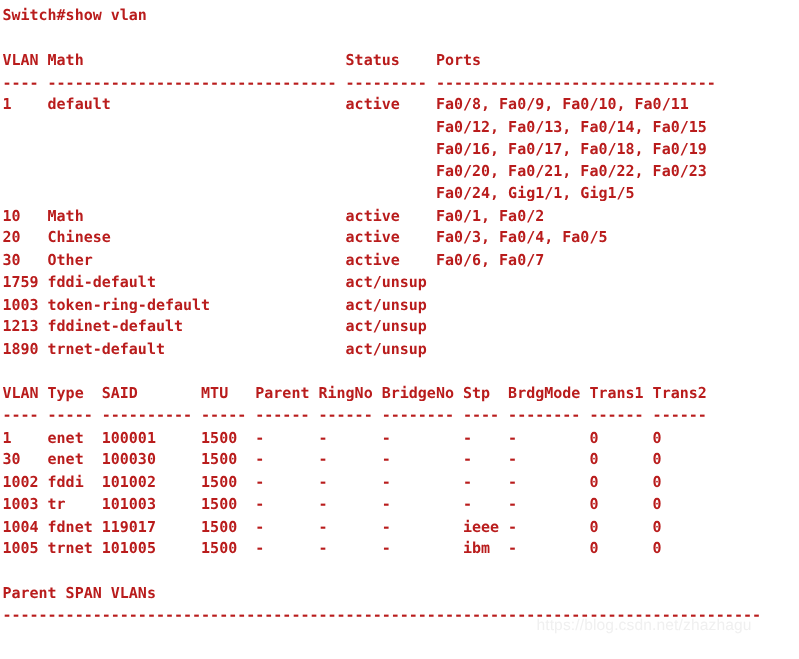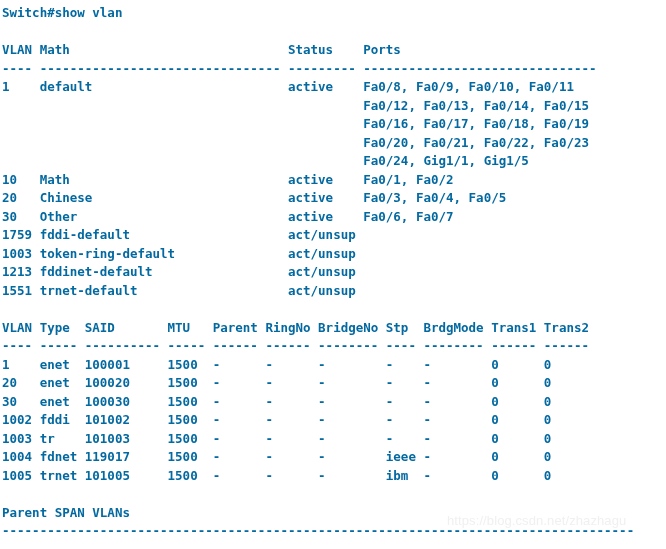--- a/index.html
+++ b/index.html
@@ -27,21 +27,21 @@
     color: #000000;
   }
   .line {
     display: block;
     height: 18.5px;
     line-height: 18.5px;
     font-size: 12.5px;
     font-weight: bold;
     letter-spacing: 0px;
     white-space: pre;
-    color: #0369a1;
+    color: #b91c1c;
     font-family: "DejaVu Sans Mono", "Liberation Mono", monospace;
   }
   .line.blank {
     color: transparent;
   }
   #watermark {
     position: absolute;
     left: 447px;
     top: 513px;
     font-size: 13px;
@@ -66,28 +66,27 @@
   <span class="line">                                                Fa0/12, Fa0/13, Fa0/14, Fa0/15</span>
   <span class="line">                                                Fa0/16, Fa0/17, Fa0/18, Fa0/19</span>
   <span class="line">                                                Fa0/20, Fa0/21, Fa0/22, Fa0/23</span>
   <span class="line">                                                Fa0/24, Gig1/1, Gig1/5</span>
   <span class="line">10   Math                             active    Fa0/1, Fa0/2</span>
   <span class="line">20   Chinese                          active    Fa0/3, Fa0/4, Fa0/5</span>
   <span class="line">30   Other                            active    Fa0/6, Fa0/7</span>
   <span class="line">1759 fddi-default                     act/unsup</span>
   <span class="line">1003 token-ring-default               act/unsup</span>
   <span class="line">1213 fddinet-default                  act/unsup</span>
-  <span class="line">1551 trnet-default                    act/unsup</span>
+  <span class="line">1890 trnet-default                    act/unsup</span>
 
   <span class="line blank"> </span>
 
   <span class="line">VLAN Type  SAID       MTU   Parent RingNo BridgeNo Stp  BrdgMode Trans1 Trans2</span>
   <span class="line">---- ----- ---------- ----- ------ ------ -------- ---- -------- ------ ------</span>
   <span class="line">1    enet  100001     1500  -      -      -        -    -        0      0</span>
-  <span class="line">20   enet  100020     1500  -      -      -        -    -        0      0</span>
   <span class="line">30   enet  100030     1500  -      -      -        -    -        0      0</span>
   <span class="line">1002 fddi  101002     1500  -      -      -        -    -        0      0</span>
   <span class="line">1003 tr    101003     1500  -      -      -        -    -        0      0</span>
   <span class="line">1004 fdnet 119017     1500  -      -      -        ieee -        0      0</span>
   <span class="line">1005 trnet 101005     1500  -      -      -        ibm  -        0      0</span>
 
   <span class="line blank"> </span>
 
   <span class="line">Parent SPAN VLANs</span>
   <span class="line">------------------------------------------------------------------------------------</span>

